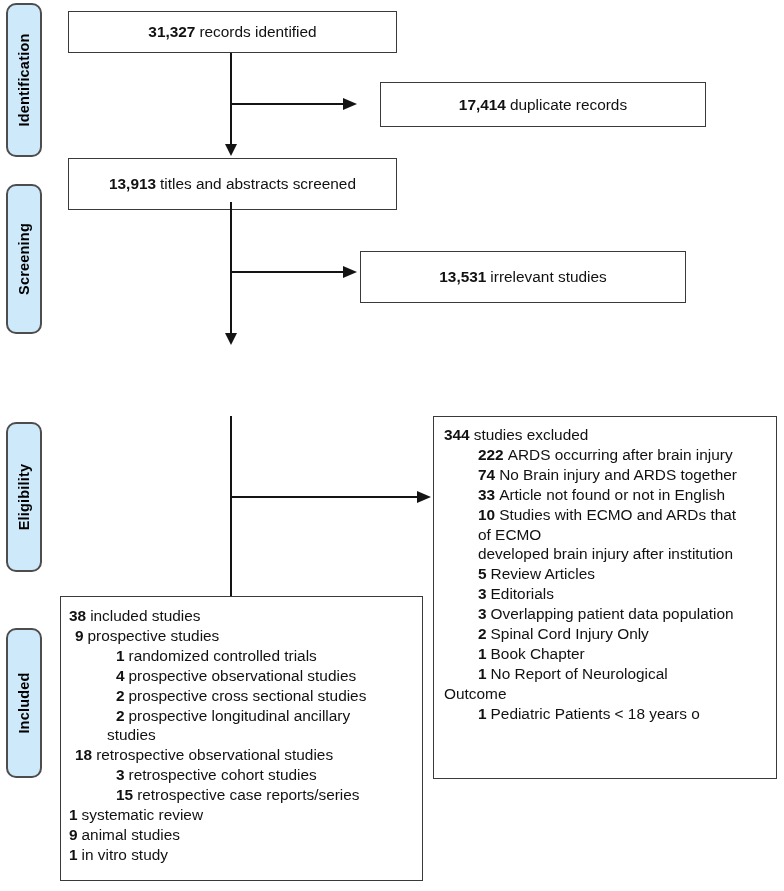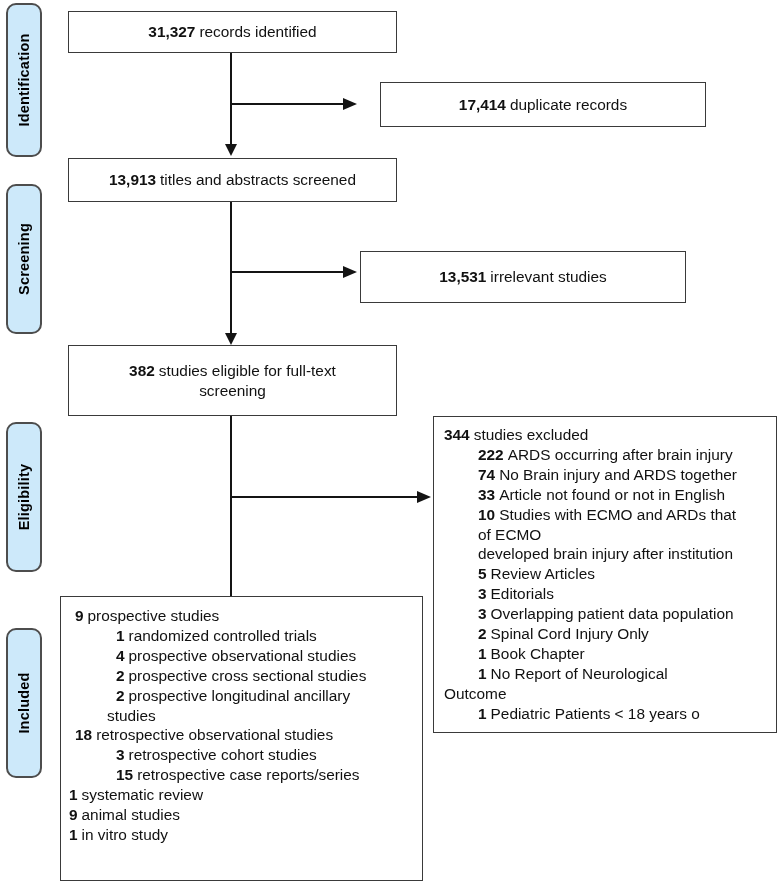--- a/index.html
+++ b/index.html
@@ -62,64 +62,59 @@
   <div class="stage" style="top:628px;height:150px;">
     <span>Included</span>
   </div>
 
   <div class="box cbox" style="left:68px;top:11px;width:329px;height:42px;">
     <div>
       <span class="num">31,327</span><span>records identified</span>
     </div>
   </div>
 
-  <div class="box cbox" style="left:68px;top:158px;width:329px;height:44px;">
+  <div class="box cbox" style="left:68px;top:158px;width:329px;height:52px;">
     <div>
       <span class="num">13,913</span><span>titles and abstracts screened</span>
     </div>
   </div>
 
-  <div class="box cbox" style="left:68px;top:345px;width:329px;height:71px;">
-    <div>
-      <span class="num">382</span><span>studies eligible for full-text</span>
-    </div>
-    <div>screening</div>
-  </div>
 
   <div class="box cbox" style="left:360px;top:82px;width:326px;height:45px;margin-left:20px;">
     <div>
       <span class="num">17,414</span><span>duplicate records</span>
     </div>
   </div>
 
   <div class="box cbox" style="left:360px;top:251px;width:326px;height:52px;">
     <div>
       <span class="num">13,531</span><span>irrelevant studies</span>
     </div>
   </div>
 
-  <div class="box listbox exc" style="left:433px;top:416px;width:344px;height:317px;padding:8px 12px 0 10px;">
+  <div class="box listbox exc" style="left:433px;top:416px;width:344px;height:363px;padding:8px 12px 0 10px;">
       <div class="line lv0"><b>344</b>studies excluded</div>
       <div class="line lv1"><b>222</b>ARDS occurring after brain injury</div>
       <div class="line lv1"><b>74</b>No Brain injury and ARDS together</div>
       <div class="line lv1"><b>33</b>Article not found or not in English</div>
       <div class="line lv1"><b>10</b>Studies with ECMO and ARDs that</div>
       <div class="line lv1">of ECMO</div>
       <div class="line lv1">developed brain injury after institution</div>
       <div class="line lv1"><b>5</b>Review Articles</div>
       <div class="line lv1"><b>3</b>Editorials</div>
       <div class="line lv1"><b>3</b>Overlapping patient data population</div>
       <div class="line lv1"><b>2</b>Spinal Cord Injury Only</div>
       <div class="line lv1"><b>1</b>Book Chapter</div>
       <div class="line lv1"><b>1</b>No Report of Neurological</div>
       <div class="line lv0">Outcome</div>
       <div class="line lv1"><b>1</b>Pediatric Patients &lt; 18 years o</div>
     </div>
 
   <div class="box listbox inc" style="left:60px;top:596px;width:363px;height:285px;padding:9px 6px 0 8px;">
+      <div class="line lv0"><b>38</b>included studies</div>
       <div class="line lv1"><b>9</b>prospective studies</div>
       <div class="line lv2"><b>1</b>randomized controlled trials</div>
       <div class="line lv2"><b>4</b>prospective observational studies</div>
       <div class="line lv2"><b>2</b>prospective cross sectional studies</div>
       <div class="line lv2"><b>2</b>prospective longitudinal ancillary</div>
       <div class="line lv3">studies</div>
       <div class="line lv1"><b>18</b>retrospective observational studies</div>
       <div class="line lv2"><b>3</b>retrospective cohort studies</div>
       <div class="line lv2"><b>15</b>retrospective case reports/series</div>
       <div class="line lv0"><b>1</b>systematic review</div>

